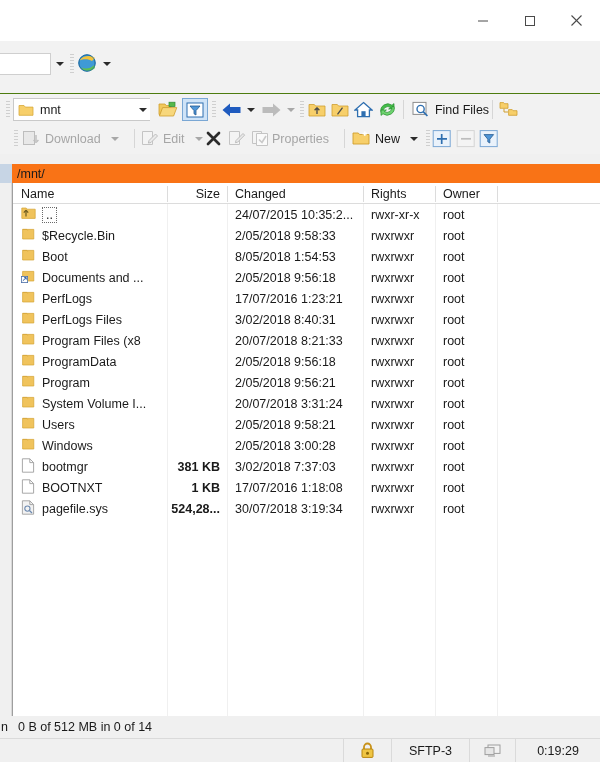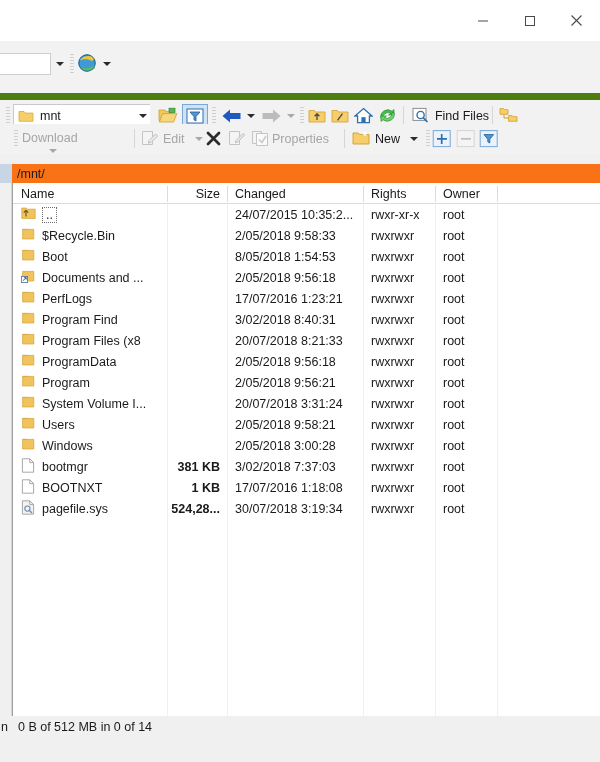--- a/index.html
+++ b/index.html
@@ -62,21 +62,21 @@
     width: 0; height: 0;
     border-left: 4px solid transparent; border-right: 4px solid transparent;
     border-top: 4px solid #2b2b2b;
   }
   .caret-dn.dis { border-top-color: #a8a8a8; }
 
   
   .tb1 {
     position: absolute; left: 0; top: 93px; width: 600px; height: 31px;
     background: #f2f2f2;
-    border-top: 7px solid #4d7c0f;
+    border-top: 1px solid #4d7c0f;
   }
   .pathbox {
     position: absolute; left: 13px; top: 4px; width: 137px; height: 23px;
     background: #ffffff; border: 1px solid #c9c9c9;
     display: flex; align-items: center; padding-left: 4px;
   }
   .pathbox .fld { width: 16px; height: 14px; flex: none; margin-right: 6px; }
   .pathbox .txt { font-size: 12.5px; color: #1a1a1a; }
   .pathbox-arrow {
     position: absolute; left: 136px; top: 5px; width: 14px; height: 21px;
@@ -334,21 +334,21 @@
       <svg width="19" height="17" viewBox="0 0 19 17">
         <path d="M1 1.6h3.6l0.9 1.1H9v4.6H1z" fill="#f7cf6a" stroke="#cf9e2e" stroke-width="0.8"></path>
         <path d="M9.6 8.6h3.6l0.9 1.1H18v4.6h-8.4z" fill="#f7cf6a" stroke="#cf9e2e" stroke-width="0.8"></path>
         <path d="M5 7.6v3.4h4" fill="none" stroke="#cf9e2e" stroke-width="1"></path>
       </svg>
     </div>
   </div>
 
   <div class="tb2">
     <div class="gripper" style="left:14px; top:6px; height:17px;"></div>
-    <div class="tb2btn" style="left:22px;flex-direction:column;">
+    <div class="tb2btn" style="left:22px;">
       <svg width="19" height="18" viewBox="0 0 19 18">
         <rect x="1.5" y="1.5" width="11" height="13" fill="#e8e8e8" stroke="#bdbdbd" stroke-width="1"></rect>
         <path d="M14 5v6M14 12.6 11.6 10M14 12.6 16.4 10" stroke="#bdbdbd" stroke-width="1.4" fill="none"></path>
       </svg>
       <span class="tb2lbl">Download</span>
       <span class="caret-dn dis" style="margin-left:6px;"></span>
     </div>
     <div class="tbsep" style="left:134px; top:5px; height:19px;"></div>
     <div class="tb2btn" style="left:141px;">
       <svg width="18" height="17" viewBox="0 0 18 17">
@@ -500,21 +500,21 @@
           <div class="cell l c-chg">17/07/2016 1:23:21</div>
           <div class="cell l c-rgt">rwxrwxr</div>
           <div class="cell l c-own">root</div>
         </div>
         <div class="row">
           <div class="cell l c-name">
             <span class="nameicon"><svg width="15" height="14" viewBox="0 0 15 14">
                 <path d="M1.6 2.4h11.2v9.6H1.6z" fill="#f0c35c" stroke="#d4a332" stroke-width="0.7"></path>
                 <path d="M1.6 2.4h4.2l0.9 1.1" fill="none" stroke="#d4a332" stroke-width="0.7"></path>
               </svg></span>
-            <span>Program Find</span>
+            <span>PerfLogs Files</span>
           </div>
           <div class="cell r c-size"></div>
           <div class="cell l c-chg">3/02/2018 8:40:31</div>
           <div class="cell l c-rgt">rwxrwxr</div>
           <div class="cell l c-own">root</div>
         </div>
         <div class="row">
           <div class="cell l c-name">
             <span class="nameicon"><svg width="15" height="14" viewBox="0 0 15 14">
                 <path d="M1.6 2.4h11.2v9.6H1.6z" fill="#f0c35c" stroke="#d4a332" stroke-width="0.7"></path>
@@ -634,14 +634,33 @@
           <div class="cell l c-own">root</div>
         </div>
       </div>
   </div>
 
   <div class="statline">
     <span class="lead">n</span>
     <span class="main">0 B of 512 MB in 0 of 14</span>
   </div>
 
+  <div class="statbar">
+    <div class="sb-fill"></div>
+    <div class="sb-cell sb-lock">
+      <svg width="15" height="17" viewBox="0 0 15 17">
+        <path d="M4 7V5a3.5 3.5 0 0 1 7 0v2" fill="none" stroke="#c8921a" stroke-width="1.8"></path>
+        <rect x="2" y="7" width="11" height="8.4" rx="1" fill="#efc544" stroke="#b8860f" stroke-width="1"></rect>
+        <circle cx="7.5" cy="11.2" r="1.5" fill="#8a6608"></circle>
+      </svg>
+    </div>
+    <div class="sb-cell sb-proto">SFTP-3</div>
+    <div class="sb-cell sb-mon">
+      <svg width="17" height="16" viewBox="0 0 17 16">
+        <rect x="4" y="2" width="12" height="8.4" fill="#f2f2f2" stroke="#9e9e9e" stroke-width="1"></rect>
+        <rect x="1" y="4.6" width="9" height="7" fill="#e6e6e6" stroke="#9e9e9e" stroke-width="1"></rect>
+        <path d="M4 13h7" stroke="#9e9e9e" stroke-width="1"></path>
+      </svg>
+    </div>
+    <div class="sb-cell sb-time">0:19:29</div>
+  </div>
 
 </div>
 
 </body></html>

